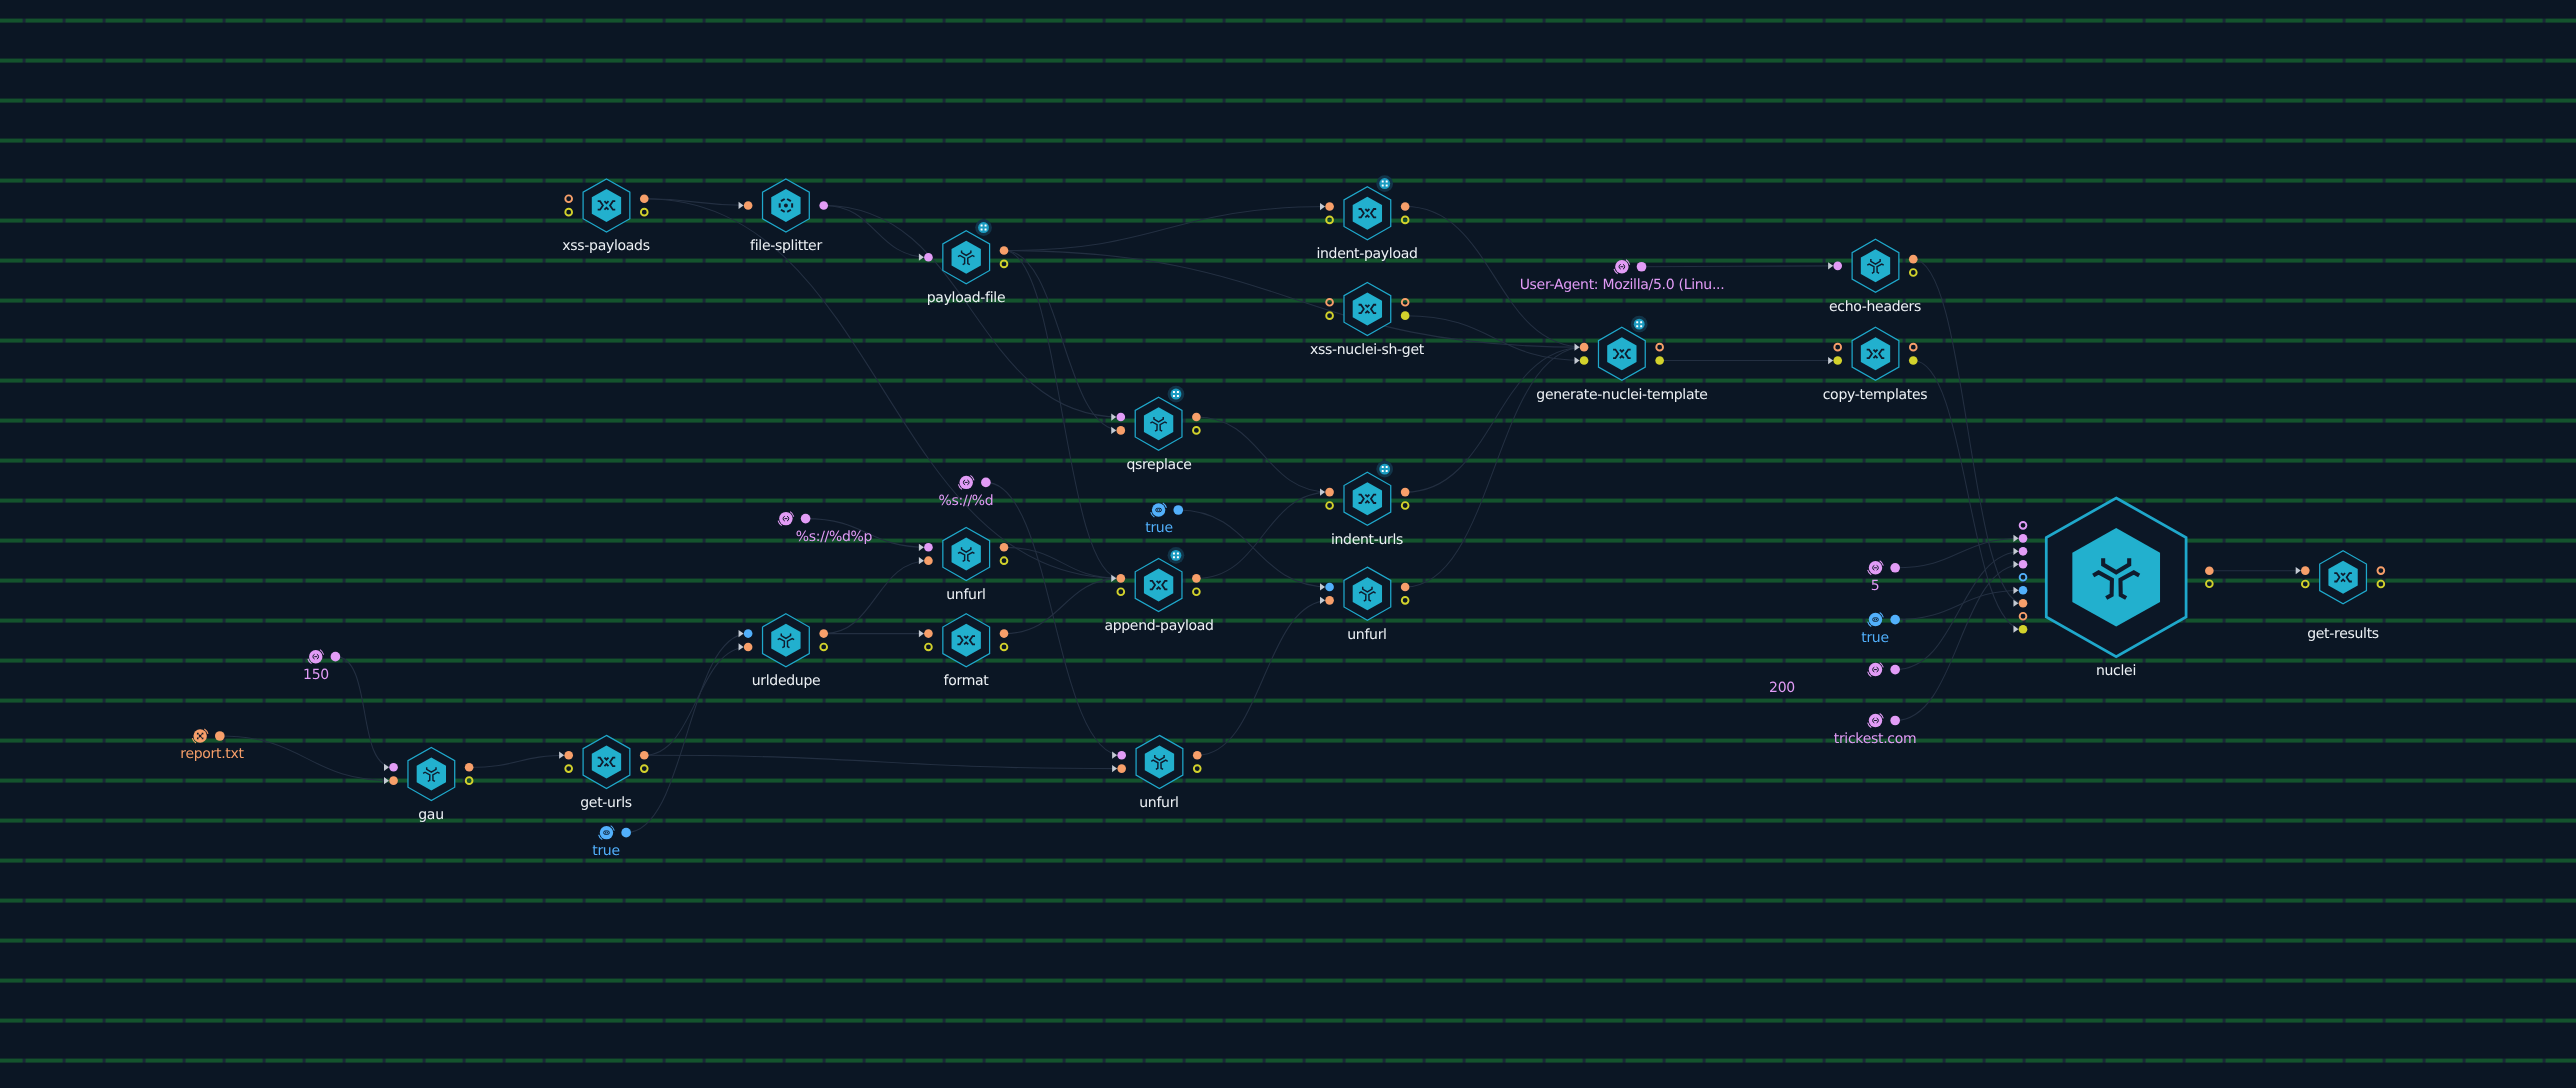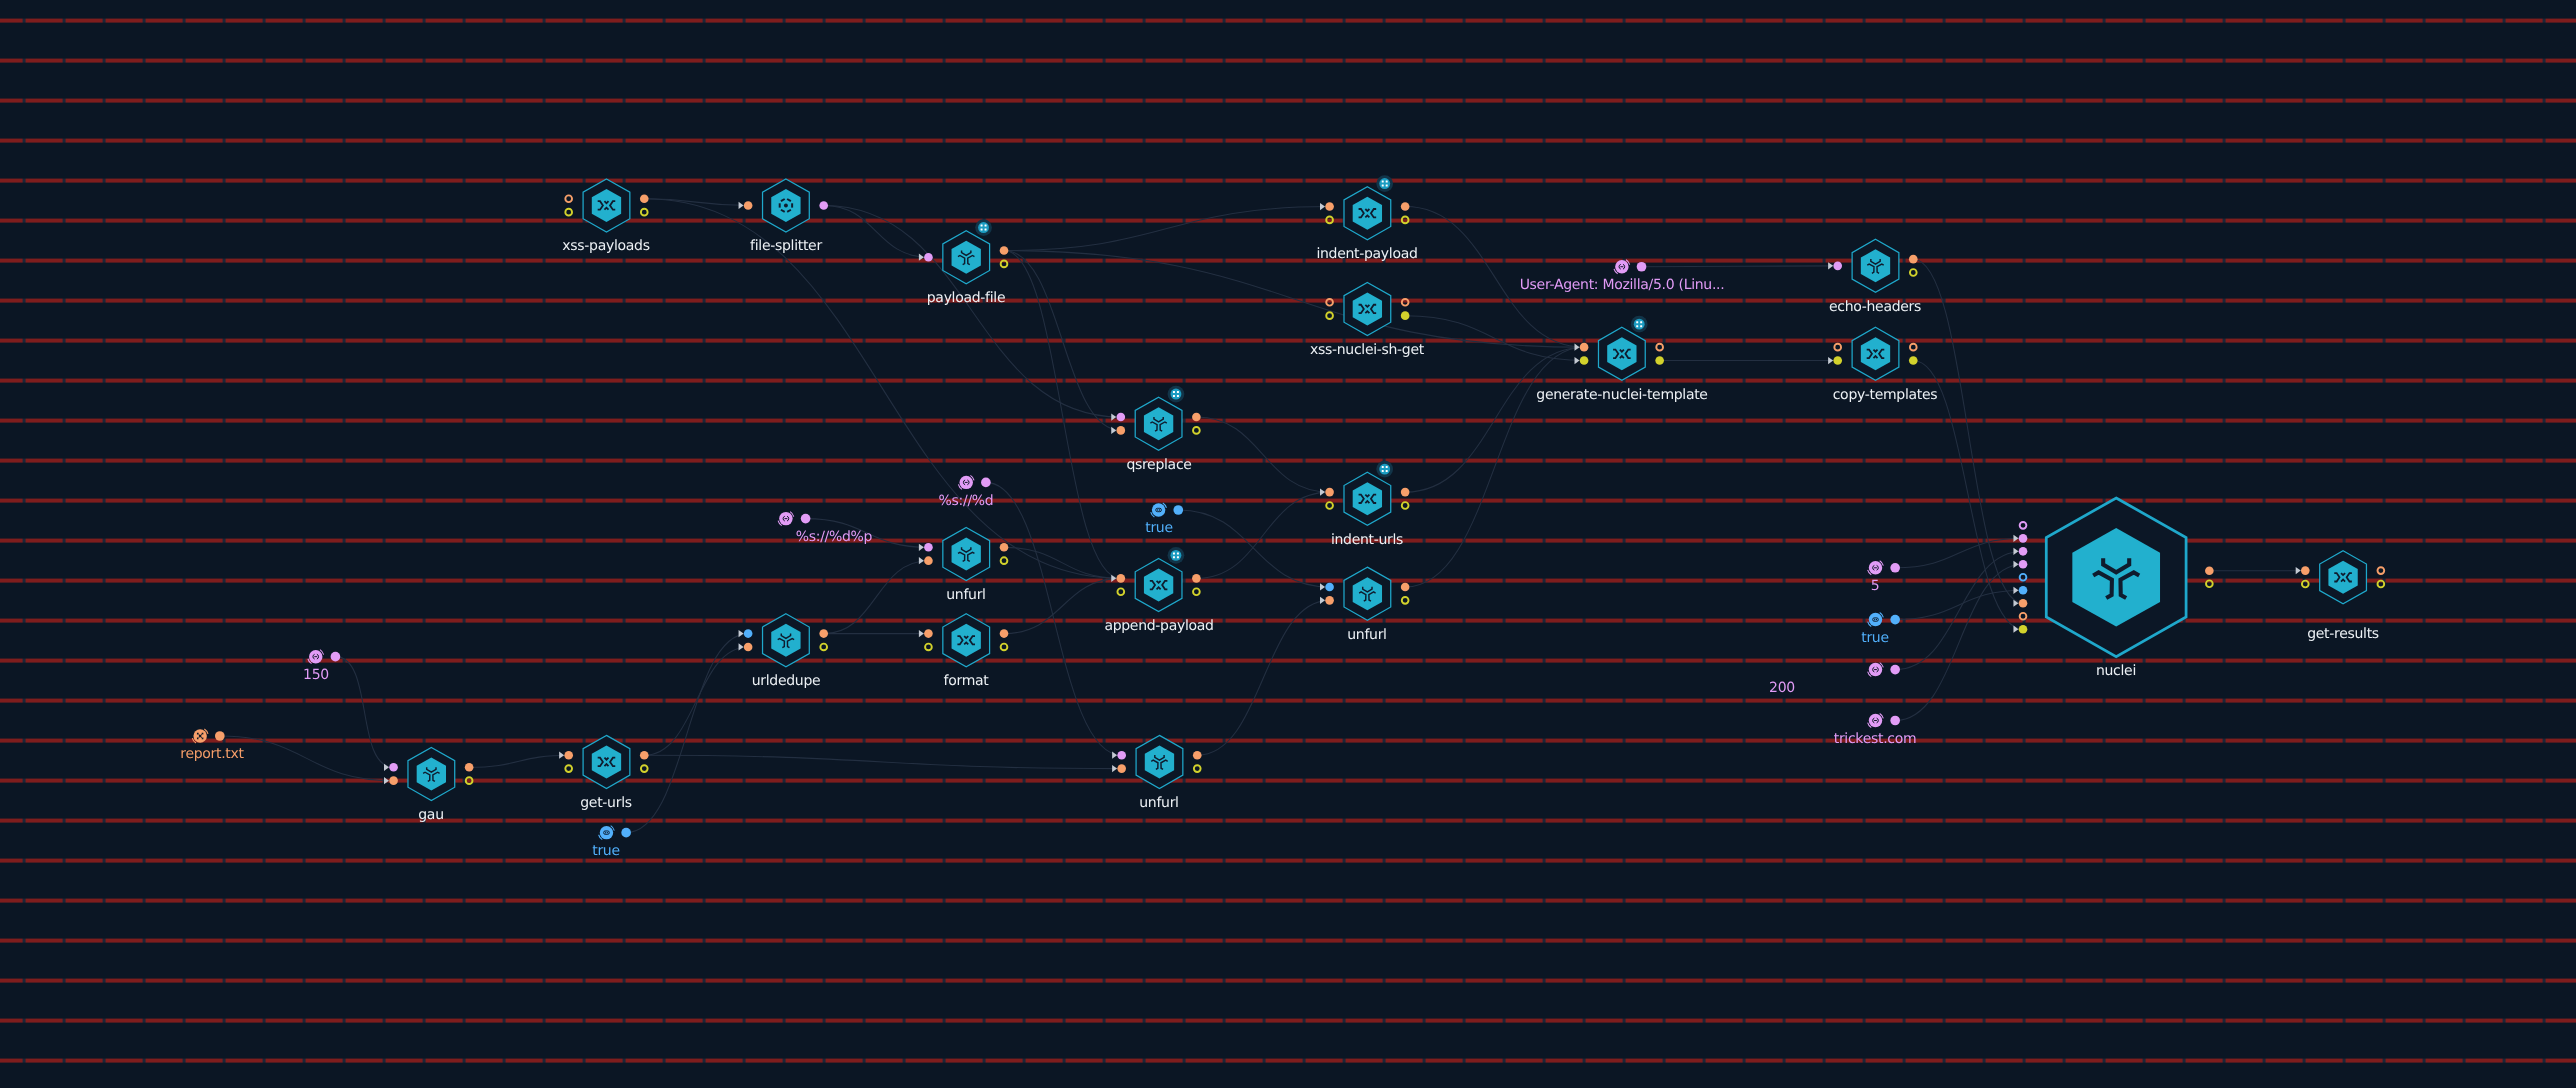--- a/index.html
+++ b/index.html
@@ -1,20 +1,20 @@
 <!DOCTYPE html>
 <html style="font-size:14px"><head>
 <meta charset="utf-8">
 <title>Trickest Workflow Editor</title>
 <style>
   html,body{margin:0;padding:0;background:#0b1624;overflow:hidden;
     -webkit-font-smoothing:antialiased;text-rendering:geometricPrecision;}
   *{box-sizing:border-box;}
   #canvas{position:relative;width:2576px;height:1089px;overflow:hidden;
-    background-color:#7f1d1d;
+    background-color:#14532d;
     font-family:"DejaVu Sans", sans-serif;}
   #grid{position:absolute;left:0;top:0;width:2576px;height:1089px;}
   svg#edgelayer{position:absolute;left:0;top:0;width:2576px;height:1089px;}
   svg#nodelayer{position:absolute;left:0;top:0;width:2576px;height:1089px;}
   .nlabel{position:absolute;white-space:nowrap;color:#eef2f6;font-size:14px;
     transform:translate(-50%,0);letter-spacing:-0.3px;will-change:transform;}
   .plabel{position:absolute;white-space:nowrap;font-size:14px;
     transform:translate(-50%,0);letter-spacing:-0.3px;will-change:transform;}
   #labels{position:absolute;left:0;top:0;width:2576px;height:1089px;
     opacity:.999;}
@@ -534,21 +534,21 @@
       </g>
     </svg>
   <div id="labels">
       <div class="nlabel" style="left: 606px; top: 238px;">xss-payloads</div>
       <div class="nlabel" style="left: 786px; top: 238px;">file-splitter</div>
       <div class="nlabel" style="left: 966px; top: 290px;">payload-file</div>
       <div class="nlabel" style="left: 1367px; top: 246px;">indent-payload</div>
       <div class="nlabel" style="left: 1367px; top: 342px;">xss-nuclei-sh-get</div>
       <div class="nlabel" style="left: 1622px; top: 387px;">generate-nuclei-template</div>
       <div class="nlabel" style="left: 1875px; top: 299px;">echo-headers</div>
-      <div class="nlabel" style="left: 1875px; top: 387px; margin-left: 10px;">copy-templates</div>
+      <div class="nlabel" style="left: 1875px; top: 387px;">copy-templates</div>
       <div class="nlabel" style="left: 1159px; top: 457px;">qsreplace</div>
       <div class="nlabel" style="left: 1367px; top: 532px;">indent-urls</div>
       <div class="nlabel" style="left: 966px; top: 587px;">unfurl</div>
       <div class="nlabel" style="left: 1159px; top: 618px;">append-payload</div>
       <div class="nlabel" style="left: 1367px; top: 627px;">unfurl</div>
       <div class="nlabel" style="left: 786px; top: 673px;">urldedupe</div>
       <div class="nlabel" style="left: 966px; top: 673px;">format</div>
       <div class="nlabel" style="left: 1159px; top: 795px;">unfurl</div>
       <div class="nlabel" style="left: 431px; top: 807px;">gau</div>
       <div class="nlabel" style="left: 606px; top: 795px;">get-urls</div>

